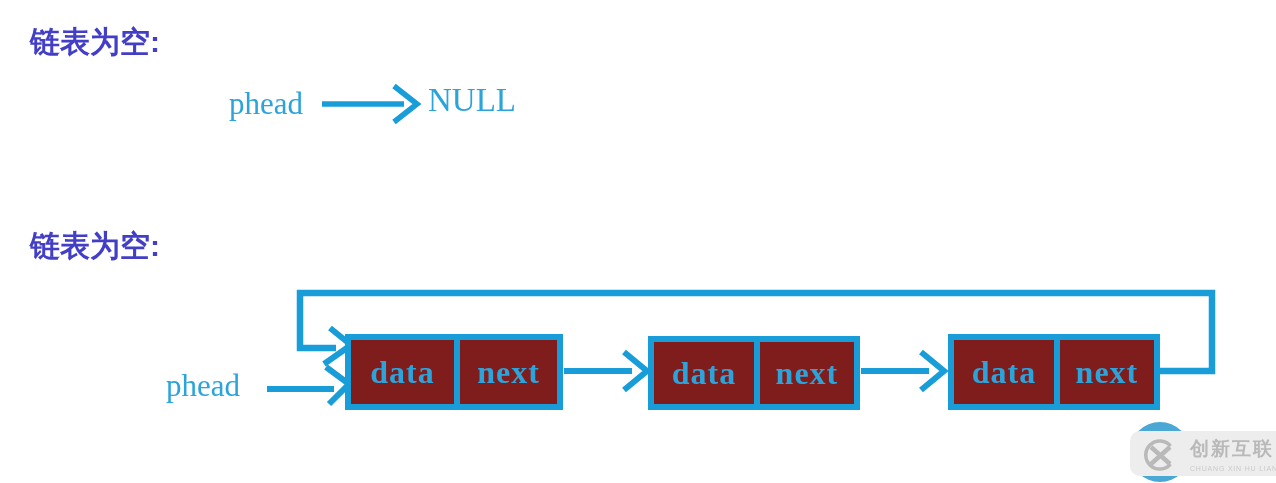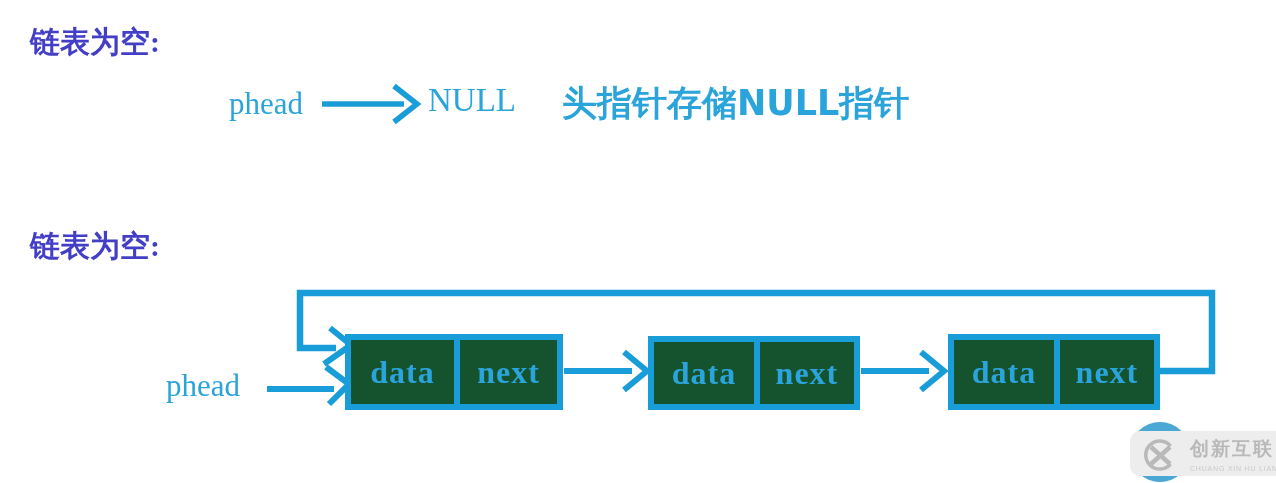--- a/index.html
+++ b/index.html
@@ -3,37 +3,37 @@
 <meta charset="utf-8">
 <style>
   html,body{margin:0;padding:0;background:#fff;}
   .canvas{
     position:relative;width:1276px;height:483px;background:#ffffff;
     overflow:hidden;font-family:"Liberation Sans",sans-serif;
   }
   .abs{position:absolute;}
   .title{
     color:#423EC6;font-weight:bold;font-size:30px;
-    font-family:Liberation Serif, serif;
+    font-family:Liberation Sans, sans-serif;
     white-space:nowrap;
   }
   .cyan-serif{
     color:#2BA3DB;font-weight:normal;
     font-family:"Liberation Serif","DejaVu Serif",serif;
     white-space:nowrap;
   }
   .cyan-sans{
     color:#2BA3DB;font-weight:bold;
     font-family:"DejaVu Sans","Liberation Sans",sans-serif;
     white-space:nowrap;
   }
   svg.layer{position:absolute;left:0;top:0;width:1276px;height:483px;}
   .node{
     position:absolute;display:flex;box-sizing:border-box;
-    border:6px solid #189DD9;background:#14532d;
+    border:6px solid #189DD9;background:#7f1d1d;
   }
   .cell{
     display:flex;align-items:center;justify-content:center;
     color:#2BA3DB;font-weight:bold;font-size:32px;
     font-family:"Liberation Serif","DejaVu Serif",serif;
     letter-spacing:1px;
   }
   .cell-data{flex:1.06;border-right:6px solid #189DD9;}
   .cell-next{flex:1;}
   
@@ -77,21 +77,20 @@
     <line x1="861" y1="371" x2="929" y2="371" stroke-width="6"></line>
     <polyline points="921,352 944,371 921,390" stroke-width="6"></polyline>
   </svg>
 
   <div class="abs title" style="left:30px;top:22px;">链表为空:</div>
 
   <div class="abs cyan-serif" style="left:229px;top:86px;font-size:31px;">phead</div>
 
   <div class="abs cyan-serif" style="left:428px;top:82px;font-size:33px;">NULL</div>
 
-  <div class="abs cyan-sans" style="left:562px;top:80px;font-size:35px;">头指针存储NULL指针</div>
 
   <div class="abs title" style="left:30px;top:226px;">链表为空:</div>
 
   <div class="abs cyan-serif" style="left:166px;top:368px;font-size:31px;">phead</div>
 
   <div class="node" style="left:345px;top:334px;width:218px;height:76px;">
     <div class="cell cell-data">data</div>
     <div class="cell cell-next">next</div>
   </div>
 

